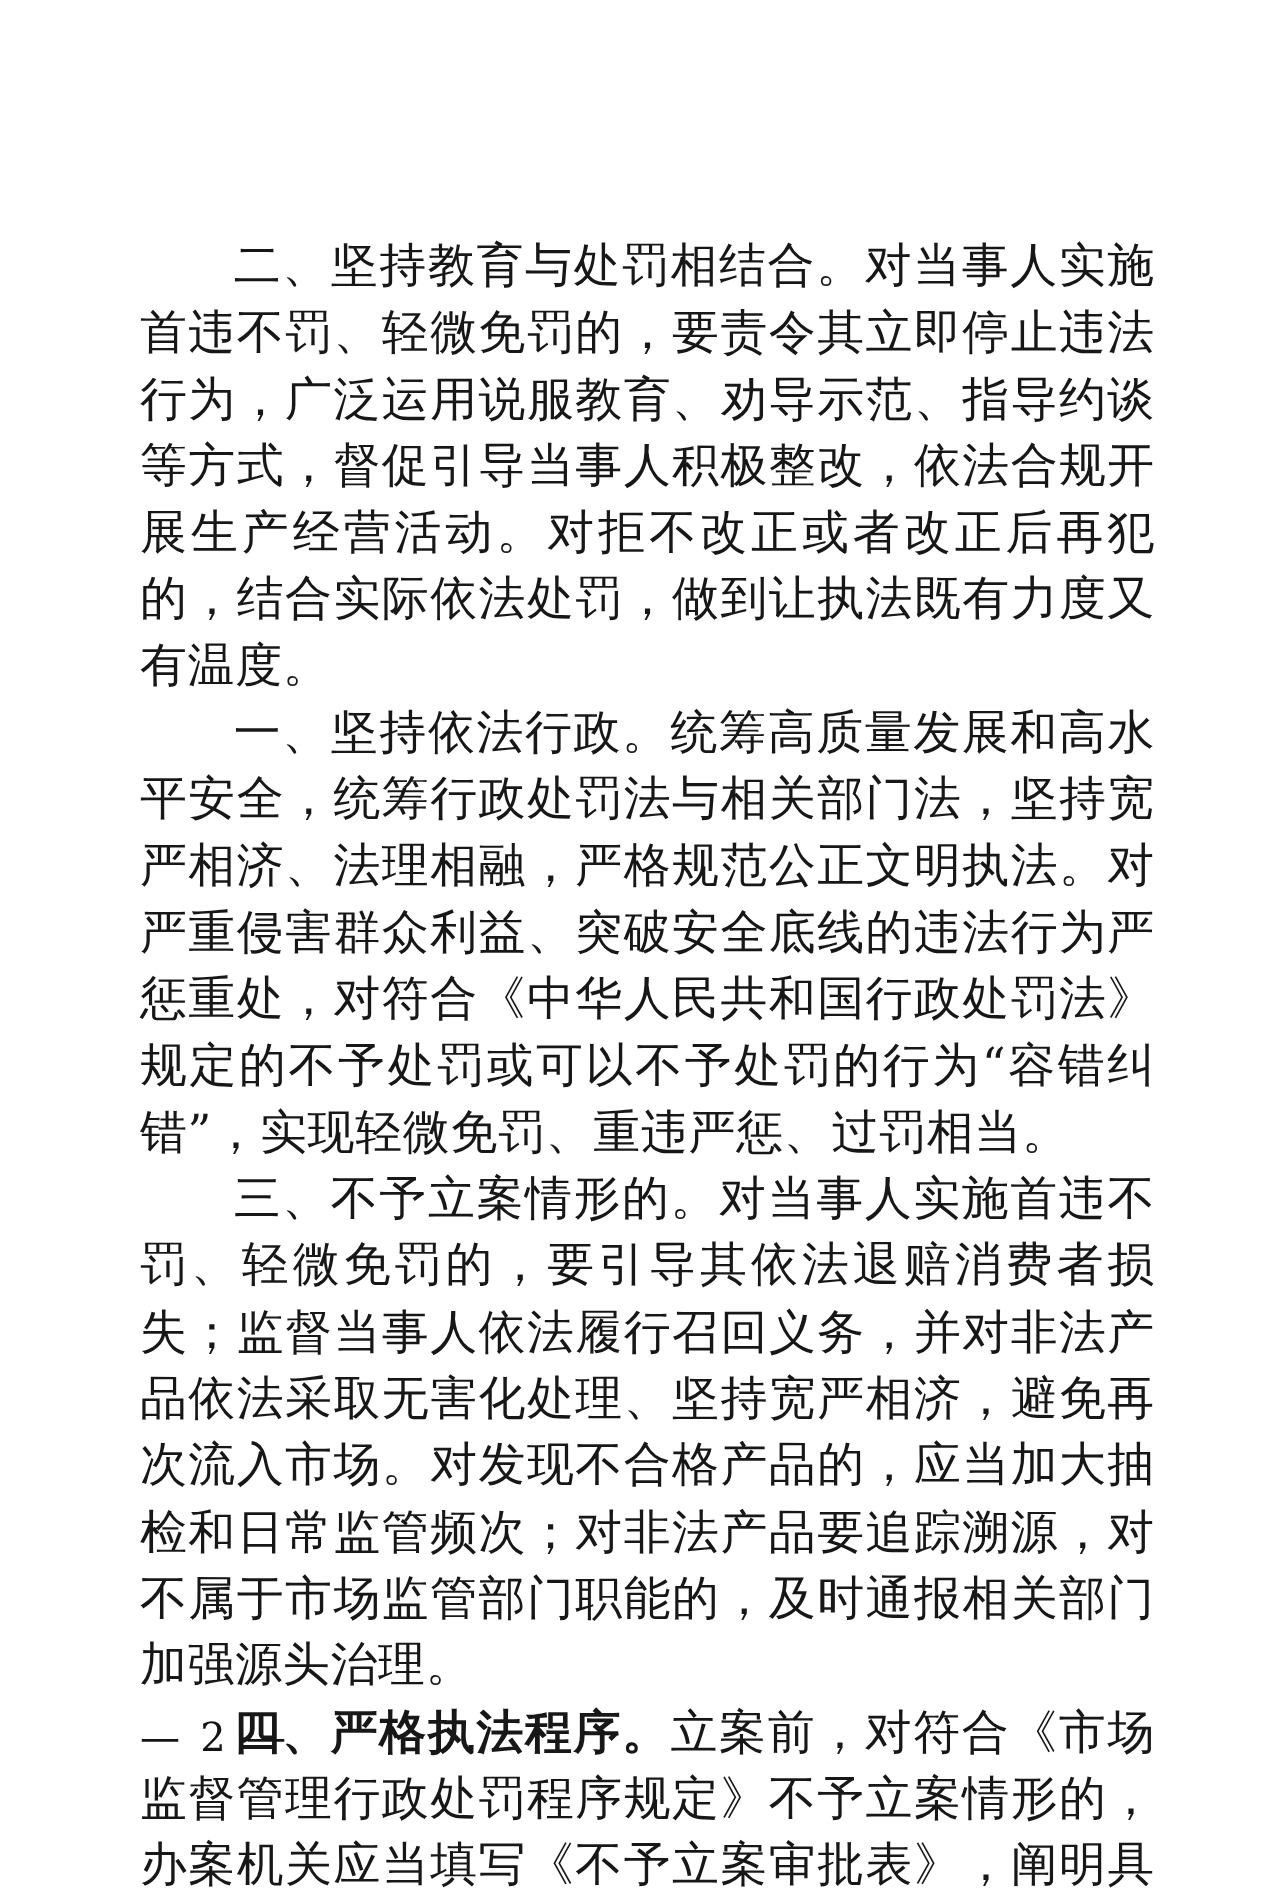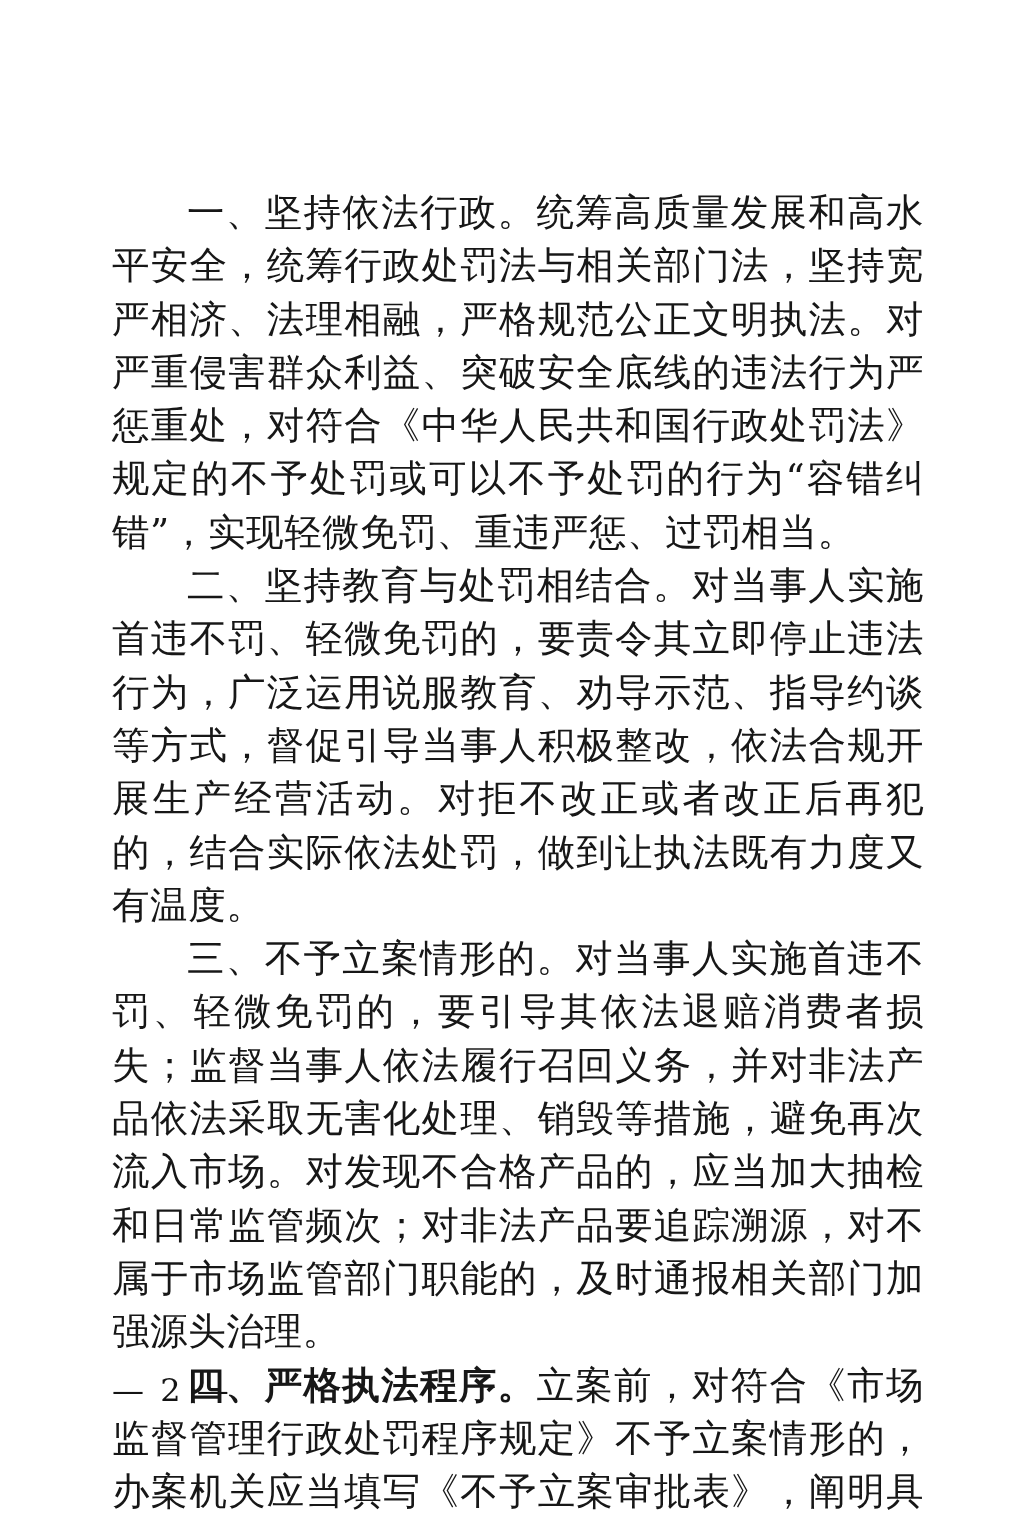--- a/index.html
+++ b/index.html
@@ -69,25 +69,25 @@
     font-family: "DejaVu Serif", "Liberation Serif", serif;
   }
 </style>
 </head>
 <body>
 
 <div class="page">
 
   <div class="text-block">
 
+    <p class="para" id="p-1"><span class="heading">二、坚持教育与处罚相结合。</span><span class="content">对当事人实施首违不罚、轻微免罚的，要责令其立即停止违法行为，广泛运用说服教育、劝导示范、指导约谈等方式，督促引导当事人积极整改，依法合规开展生产经营活动。对拒不改正或者改正后再犯的，结合实际依法处罚，做到让执法既有力度又有温度。</span></p>
+
     <p class="para" id="p-0"><span class="heading">一、坚持依法行政。</span><span class="content">统筹高质量发展和高水平安全，统筹行政处罚法与相关部门法，坚持宽严相济、法理相融，严格规范公正文明执法。对严重侵害群众利益、突破安全底线的违法行为严惩重处，对符合《中华人民共和国行政处罚法》规定的不予处罚或可以不予处罚的行为“容错纠错”，实现轻微免罚、重违严惩、过罚相当。</span></p>
 
-    <p class="para" id="p-1"><span class="heading">二、坚持教育与处罚相结合。</span><span class="content">对当事人实施首违不罚、轻微免罚的，要责令其立即停止违法行为，广泛运用说服教育、劝导示范、指导约谈等方式，督促引导当事人积极整改，依法合规开展生产经营活动。对拒不改正或者改正后再犯的，结合实际依法处罚，做到让执法既有力度又有温度。</span></p>
-
-    <p class="para" id="p-2"><span class="heading">三、不予立案情形的。</span><span class="content">对当事人实施首违不罚、轻微免罚的，要引导其依法退赔消费者损失；监督当事人依法履行召回义务，并对非法产品依法采取无害化处理、销毁等措施，避免再次流入市场。对发现不合格产品的，应当加大抽检和日常监管频次；对非法产品要追踪溯源，对不属于市场监管部门职能的，及时通报相关部门加强源头治理。</span></p>
+    <p class="para" id="p-2"><span class="heading">三、不予立案情形的。</span><span class="content">对当事人实施首违不罚、轻微免罚的，要引导其依法退赔消费者损失；监督当事人依法履行召回义务，并对非法产品依法采取无害化处理、坚持宽严相济，避免再次流入市场。对发现不合格产品的，应当加大抽检和日常监管频次；对非法产品要追踪溯源，对不属于市场监管部门职能的，及时通报相关部门加强源头治理。</span></p>
 
     <p class="para bold-head" id="p-3"><span class="heading">四、严格执法程序。</span><span class="content">立案前，对符合《市场监督管理行政处罚程序规定》不予立案情形的，办案机关应当填写《不予立案审批表》，阐明具体理由，并履行相关报批手续。立案后，发现符合本清单适用条件的，办案机关应当撰写《案件调查终结报告》，阐明具体理由，履行相关报批手续后，制发《不予行政处罚决定书》。</span></p>
 
   </div>
 
   <div class="page-footer">
     <span class="page-number">— 2 —</span>
   </div>
 
 </div>

